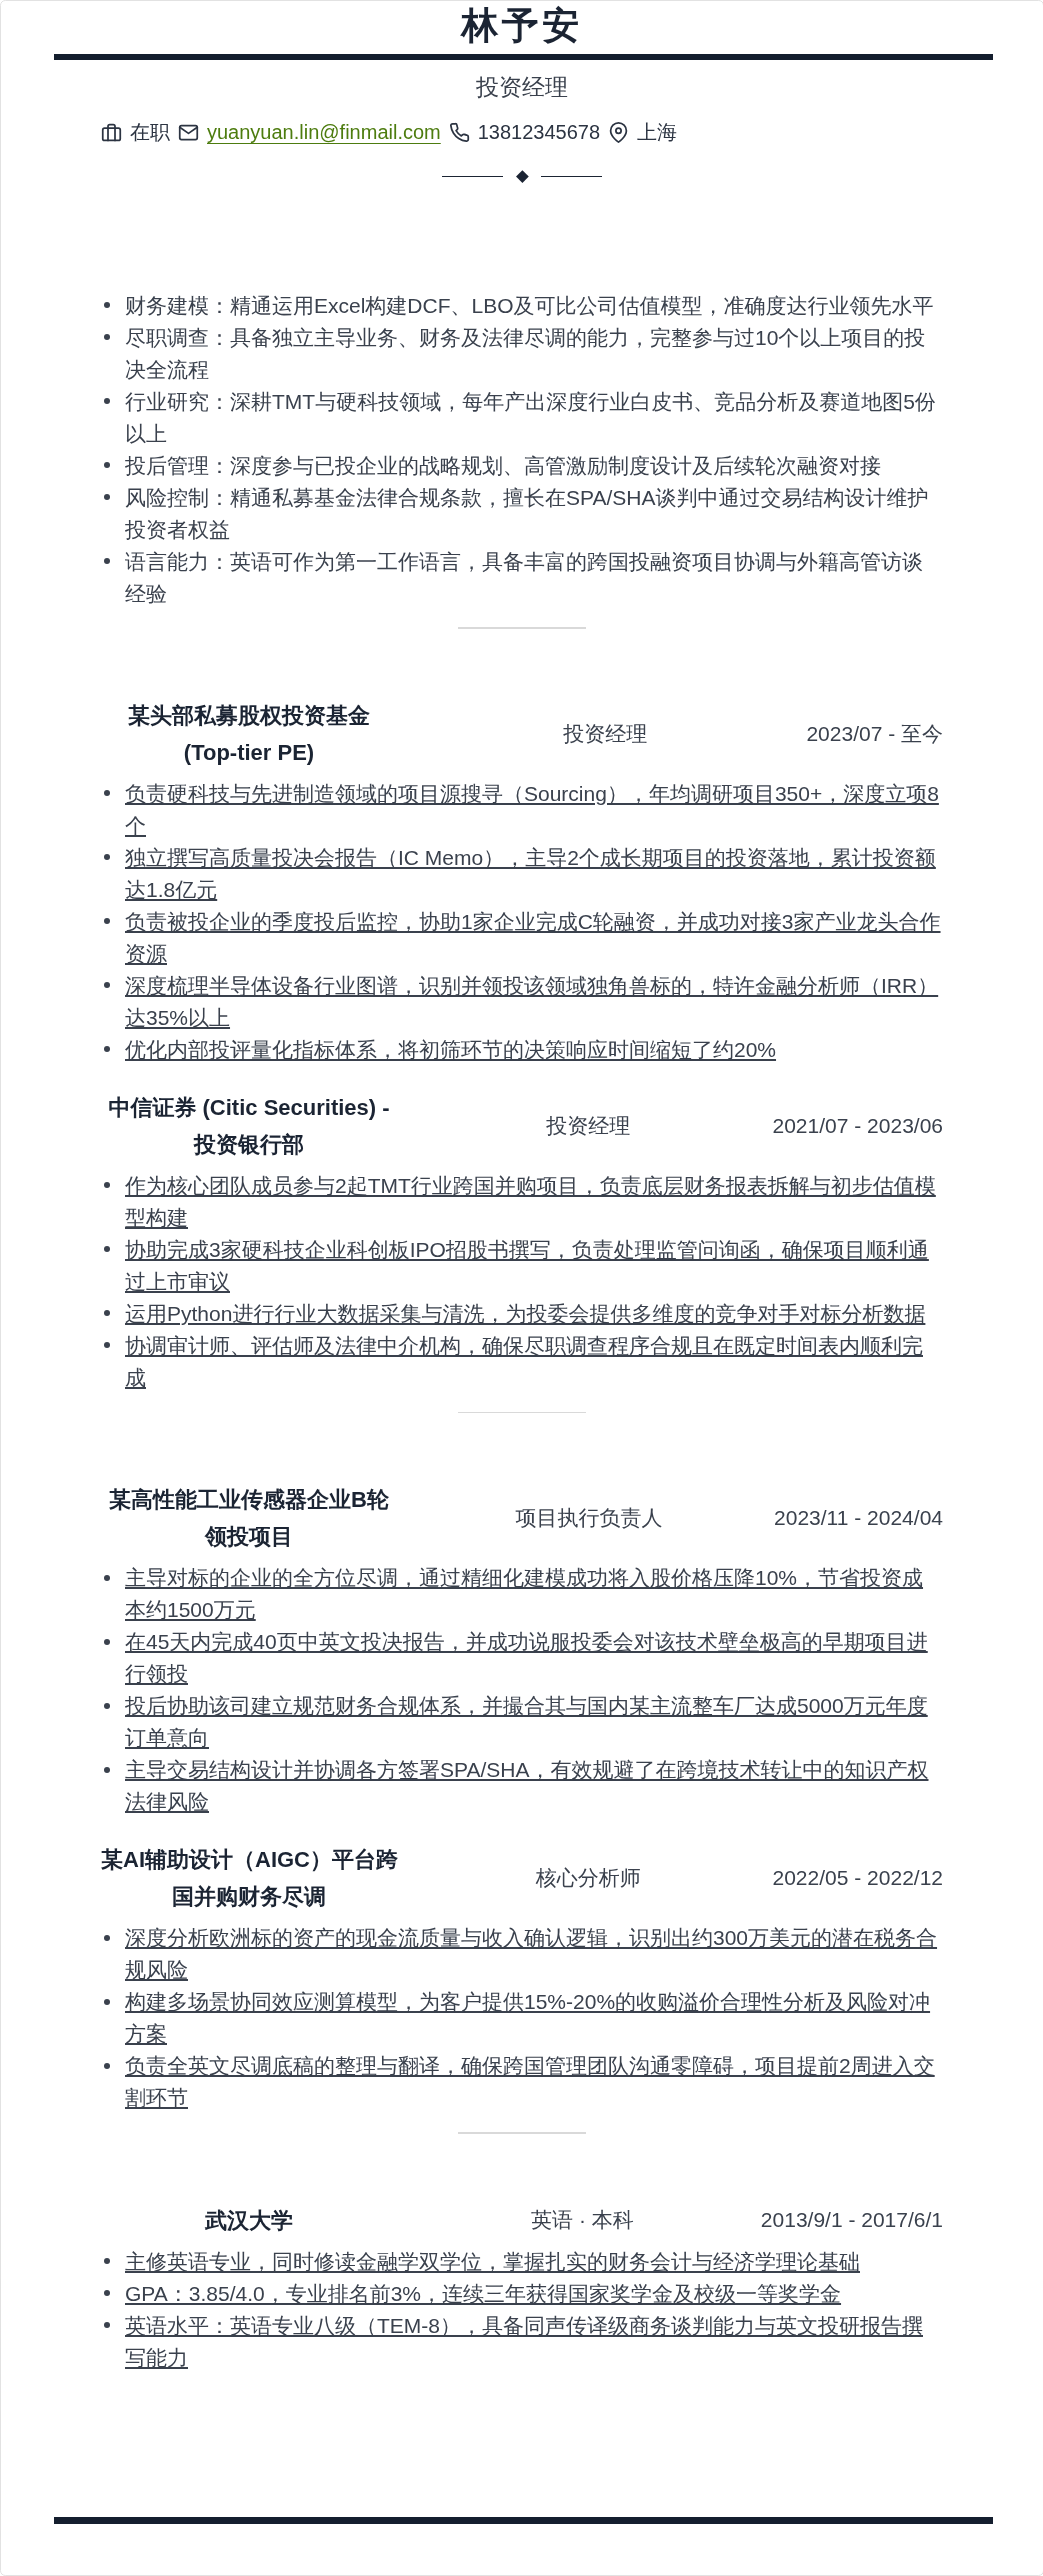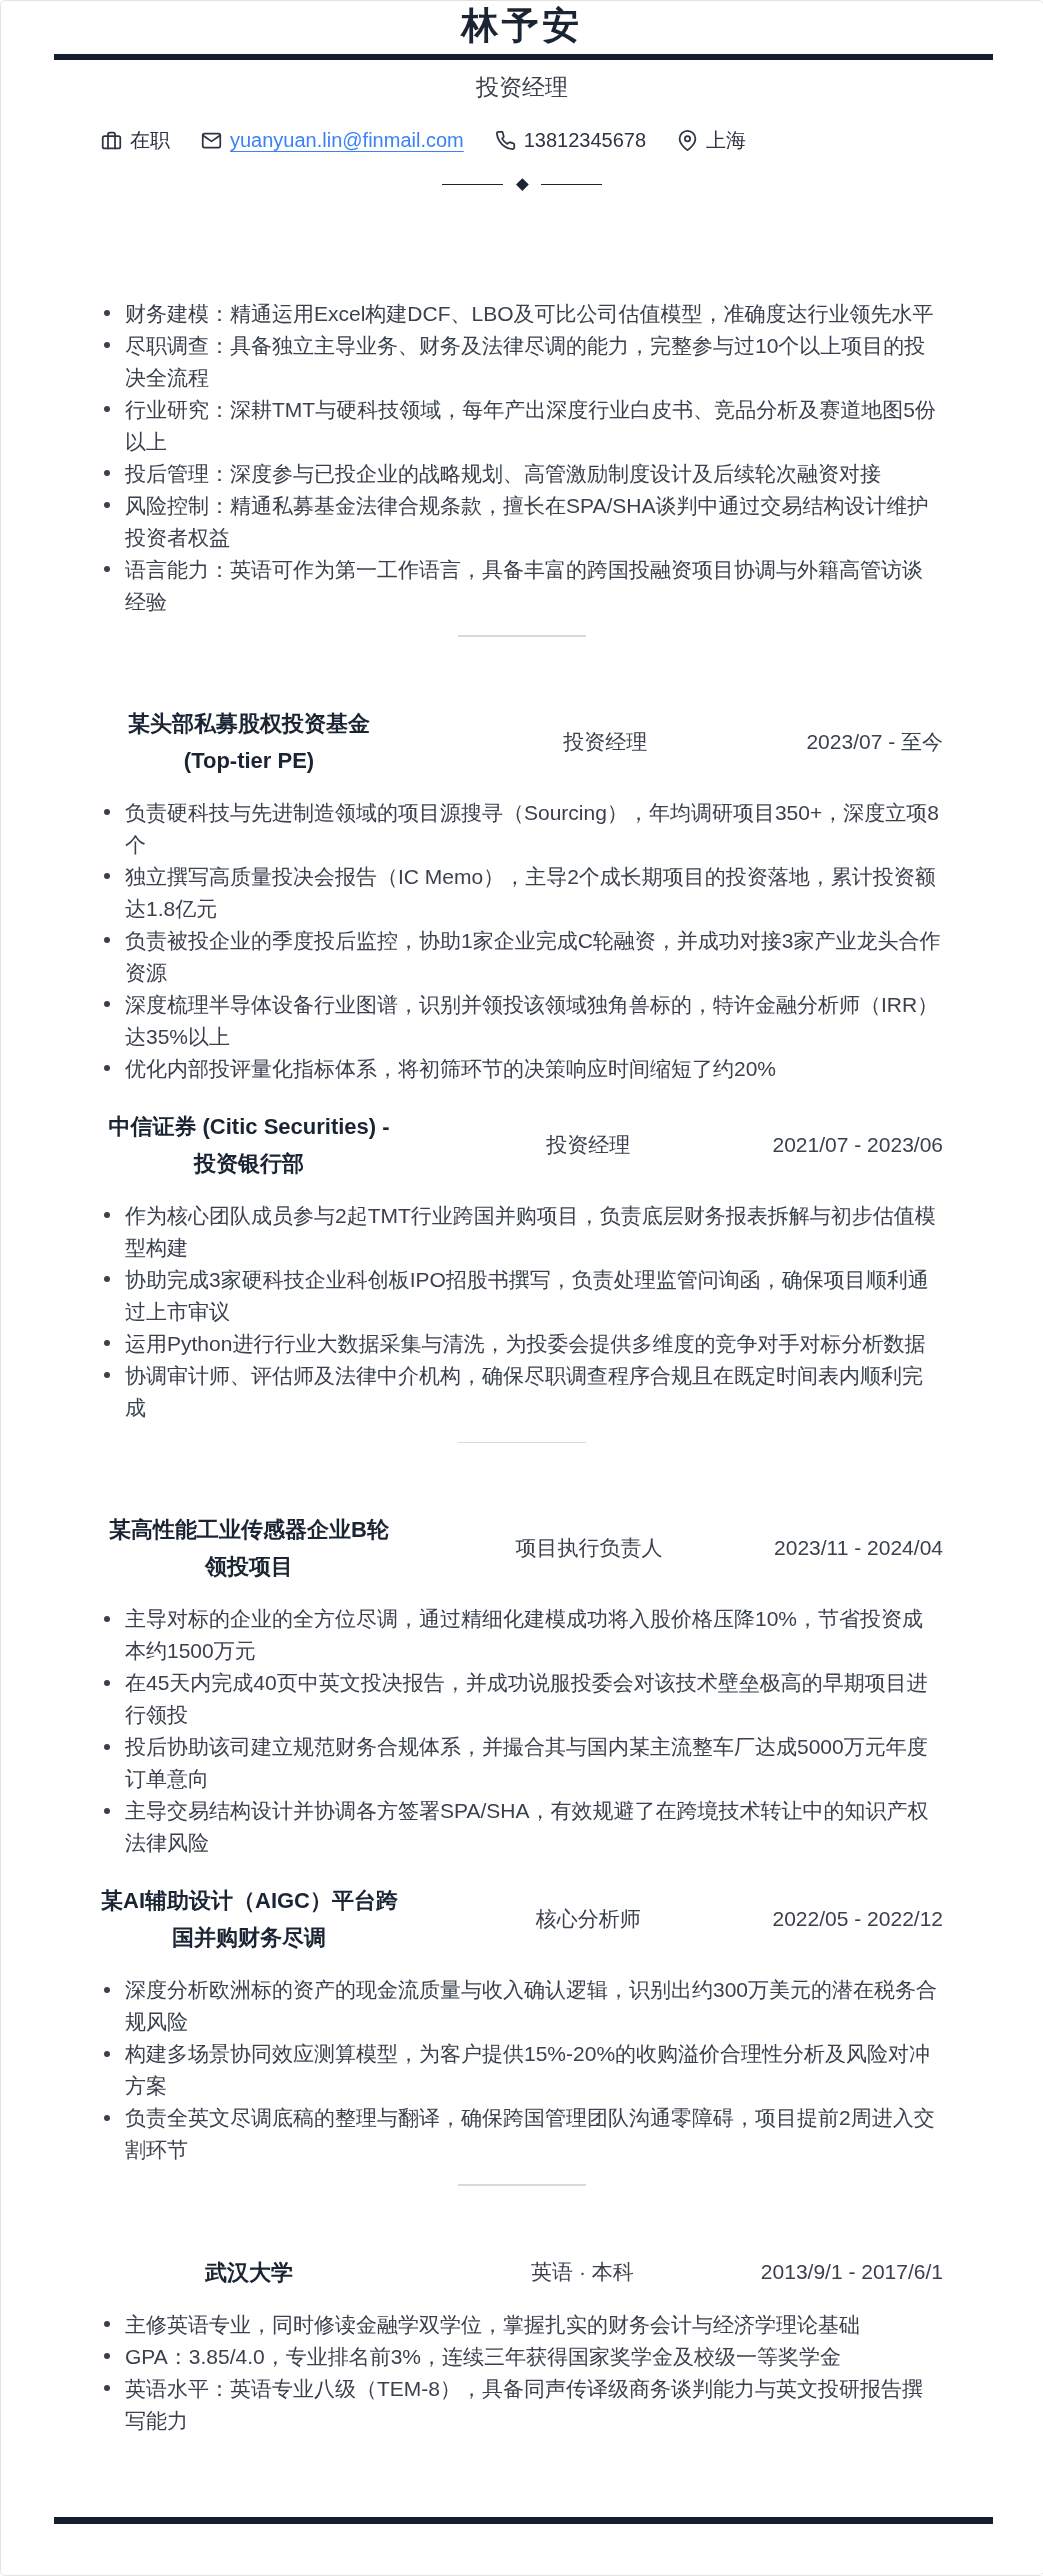--- a/index.html
+++ b/index.html
@@ -27,27 +27,27 @@
     margin: 0; 
     text-align: center;
     font-size: 37px; font-weight: 700; letter-spacing: 3.5px;
     color: #1b2433;
   }
   .job-title {
     margin-top: 21px; text-align: center;
     font-size: 23px; color: #3a414d;
   }
   .contact-row {
-    margin-top: 24px;
-    display: flex; align-items: center; gap: 31px;
+    margin-top: 16px;
+    display: flex; align-items: center; gap: 8px;
     font-size: 20px; color: #2c3442;
   }
   .contact-item { display: inline-flex; align-items: center; gap: 8px; white-space: nowrap; }
   .contact-item svg { width: 21px; height: 21px; stroke: #2c3442; fill: none; stroke-width: 2; stroke-linecap: round; stroke-linejoin: round; }
-  a.contact-item { color: #3b82f6; text-decoration: underline; text-underline-offset: 4.4px; text-decoration-thickness: 1.3px; }
+  a.contact-item { color: #4d7c0f; text-decoration: underline; text-underline-offset: 4.4px; text-decoration-thickness: 1.3px; }
 
   .diamond-divider {
     margin-top: 26px;
     display: flex; justify-content: center; align-items: center; gap: 15px;
   }
   .diamond-divider .line { width: 61px; height: 1.8px; background: #1b2433; }
   .diamond-divider .diamond { width: 8.8px; height: 8.8px; background: #1b2433; transform: rotate(45deg); }
 
   ul.bullets { list-style: none; margin: 0; padding: 0 0 0 24px; }
   ul.bullets li {
@@ -70,21 +70,21 @@
   .entry + .entry { margin-top: 23px; }
 
   .entry-header { display: flex; align-items: center; text-align: center; }
   .entry-title {
     width: 296px; flex: none;
     font-size: 22px; font-weight: 700; color: #1b2433; line-height: 37px;
   }
   .entry-title div { white-space: nowrap; }
   .entry-role { flex: 1; font-size: 21px; color: #3a414d; padding-left: 7px; }
   .entry-date { flex: none; font-size: 21px; color: #3a414d; white-space: nowrap; }
-  .entry ul.bullets { margin-top: 18px; }
+  .entry ul.bullets { margin-top: 7px; text-decoration: underline; }
 </style>
 </head>
 <body>
 
 <div class="accent-bar top"></div>
 
 <div class="content">
 
   <h1 class="name">林予安</h1>
   <div class="job-title">投资经理</div>

